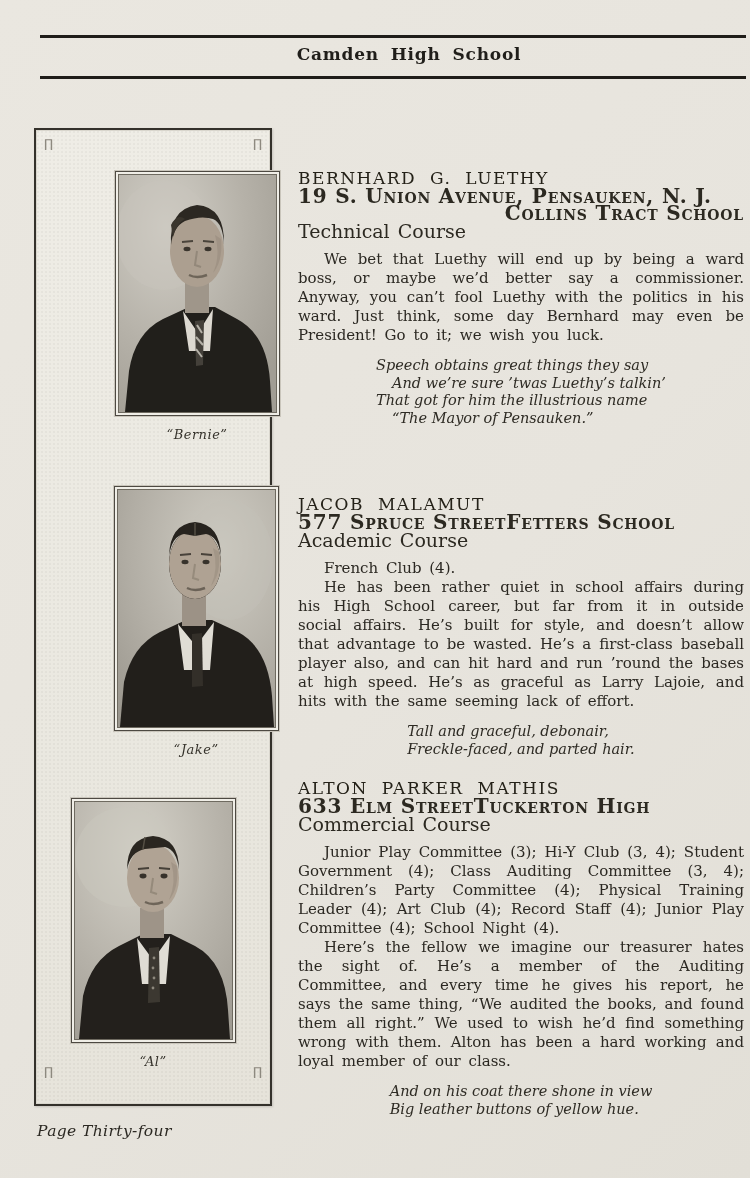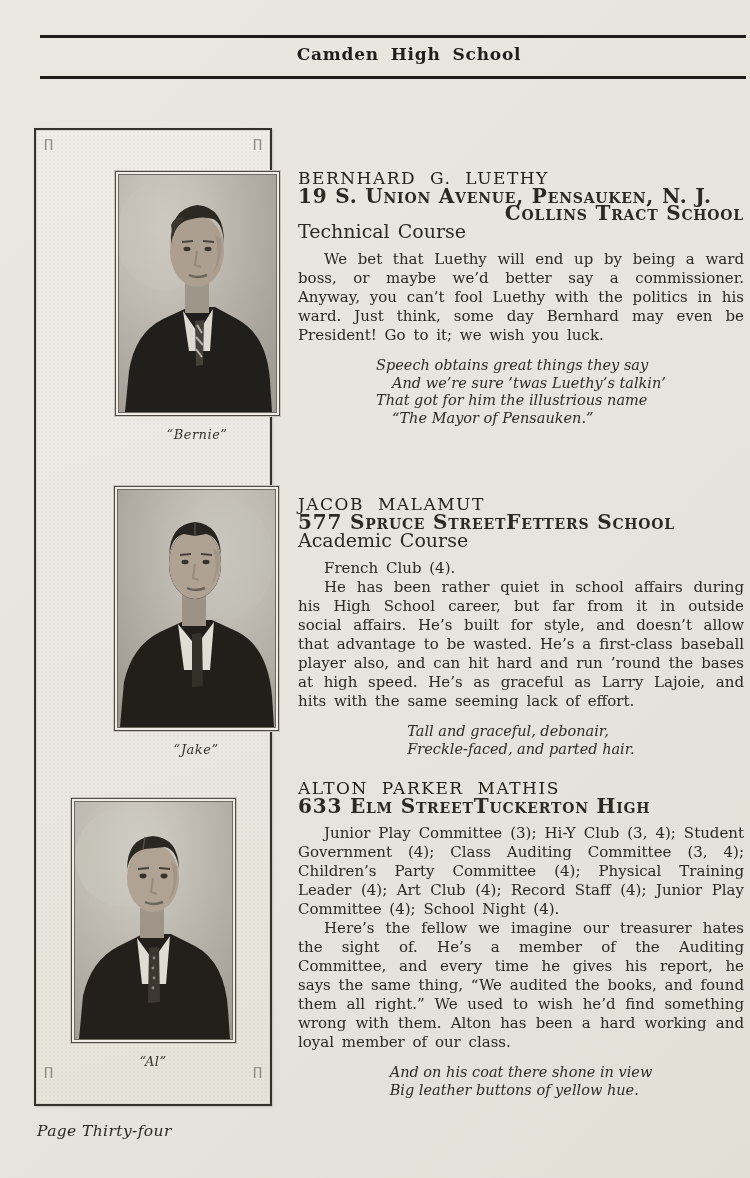--- a/index.html
+++ b/index.html
@@ -229,20 +229,21 @@
       <div class="poem-line">Freckle-faced, and parted hair.</div>
     </div>
   </section>
 
   <section class="entry e3">
     <h2>ALTON PARKER MATHIS</h2>
     <div class="addr-row">
       <div class="addr-line">633 Elm Street</div>
       <div class="school-line">Tuckerton High</div>
     </div>
+    <div class="course">Commercial Course</div>
     <p class="body-par first">Junior Play Committee (3); Hi-Y Club (3, 4); Student Government (4); Class Auditing Committee (3, 4); Children’s Party Committee (4); Physical Training Leader (4); Art Club (4); Record Staff (4); Junior Play Committee (4); School Night (4).</p>
     <p class="body-par">Here’s the fellow we imagine our treasurer hates the sight of.  He’s a member of the Auditing Committee, and every time he gives his report, he says the same thing, “We audited the books, and found them all right.”  We used to wish he’d find something wrong with them.  Alton has been a hard working and loyal member of our class.</p>
     <div class="poem">
       <div class="poem-line">And on his coat there shone in view</div>
       <div class="poem-line">Big leather buttons of yellow hue.</div>
     </div>
   </section>
 
   <div class="page-number">Page Thirty-four</div>
 </div>

